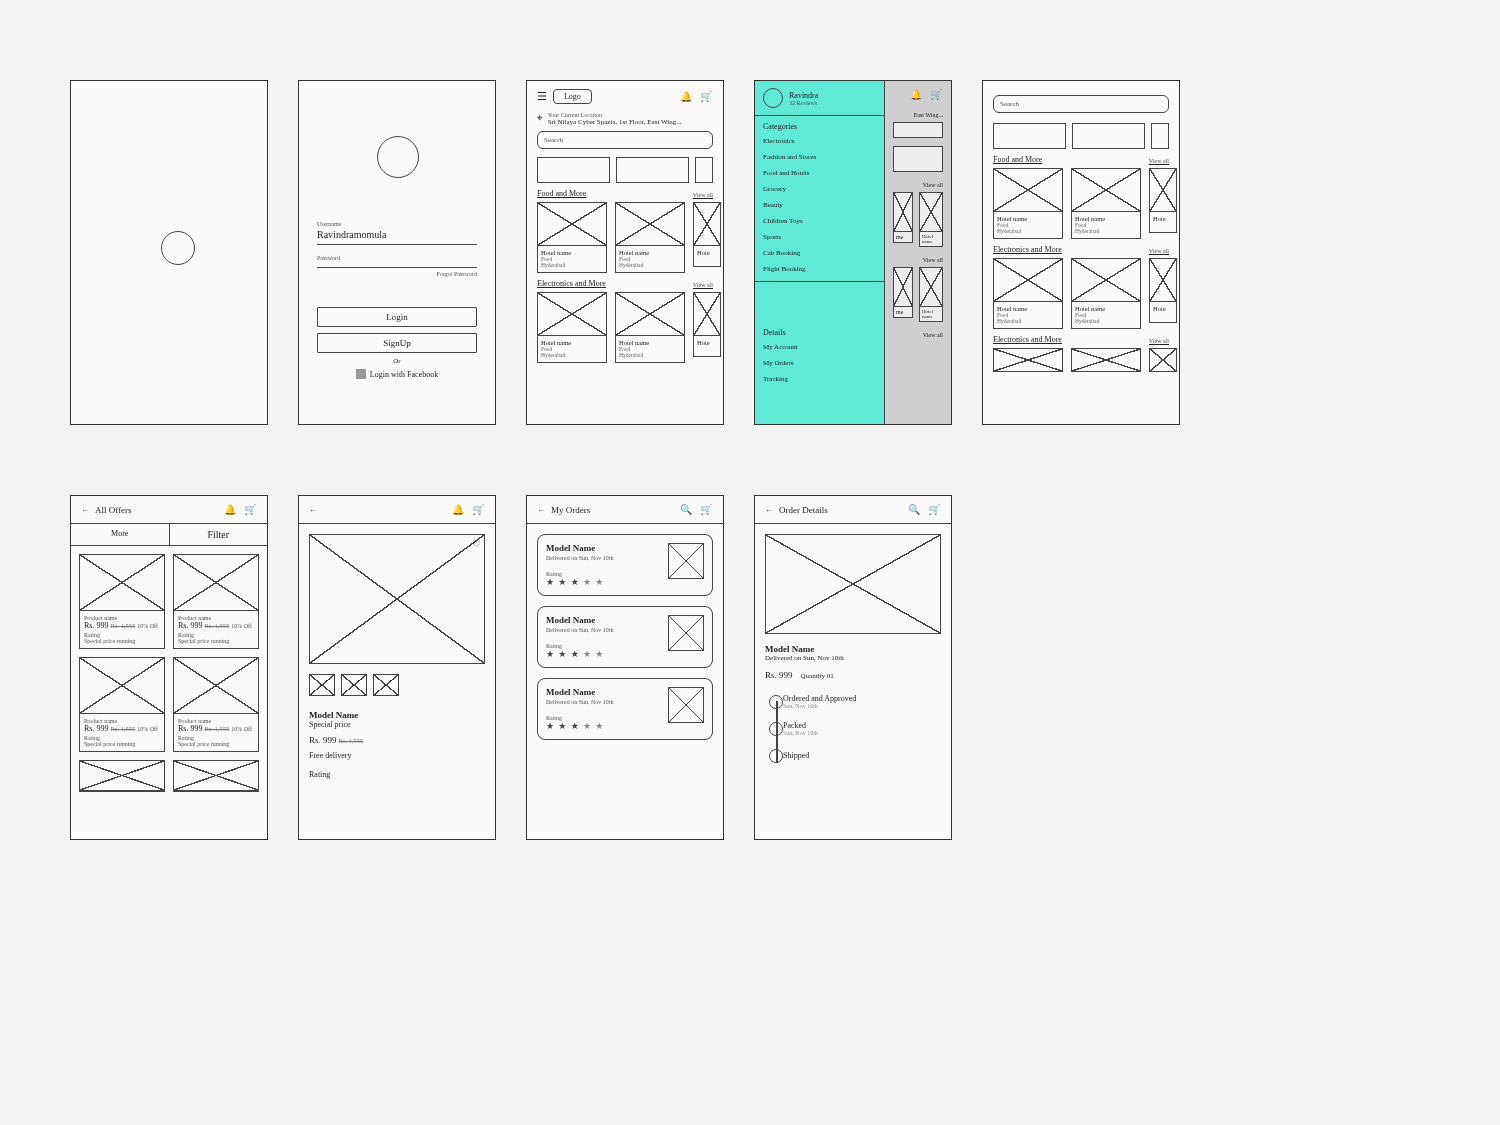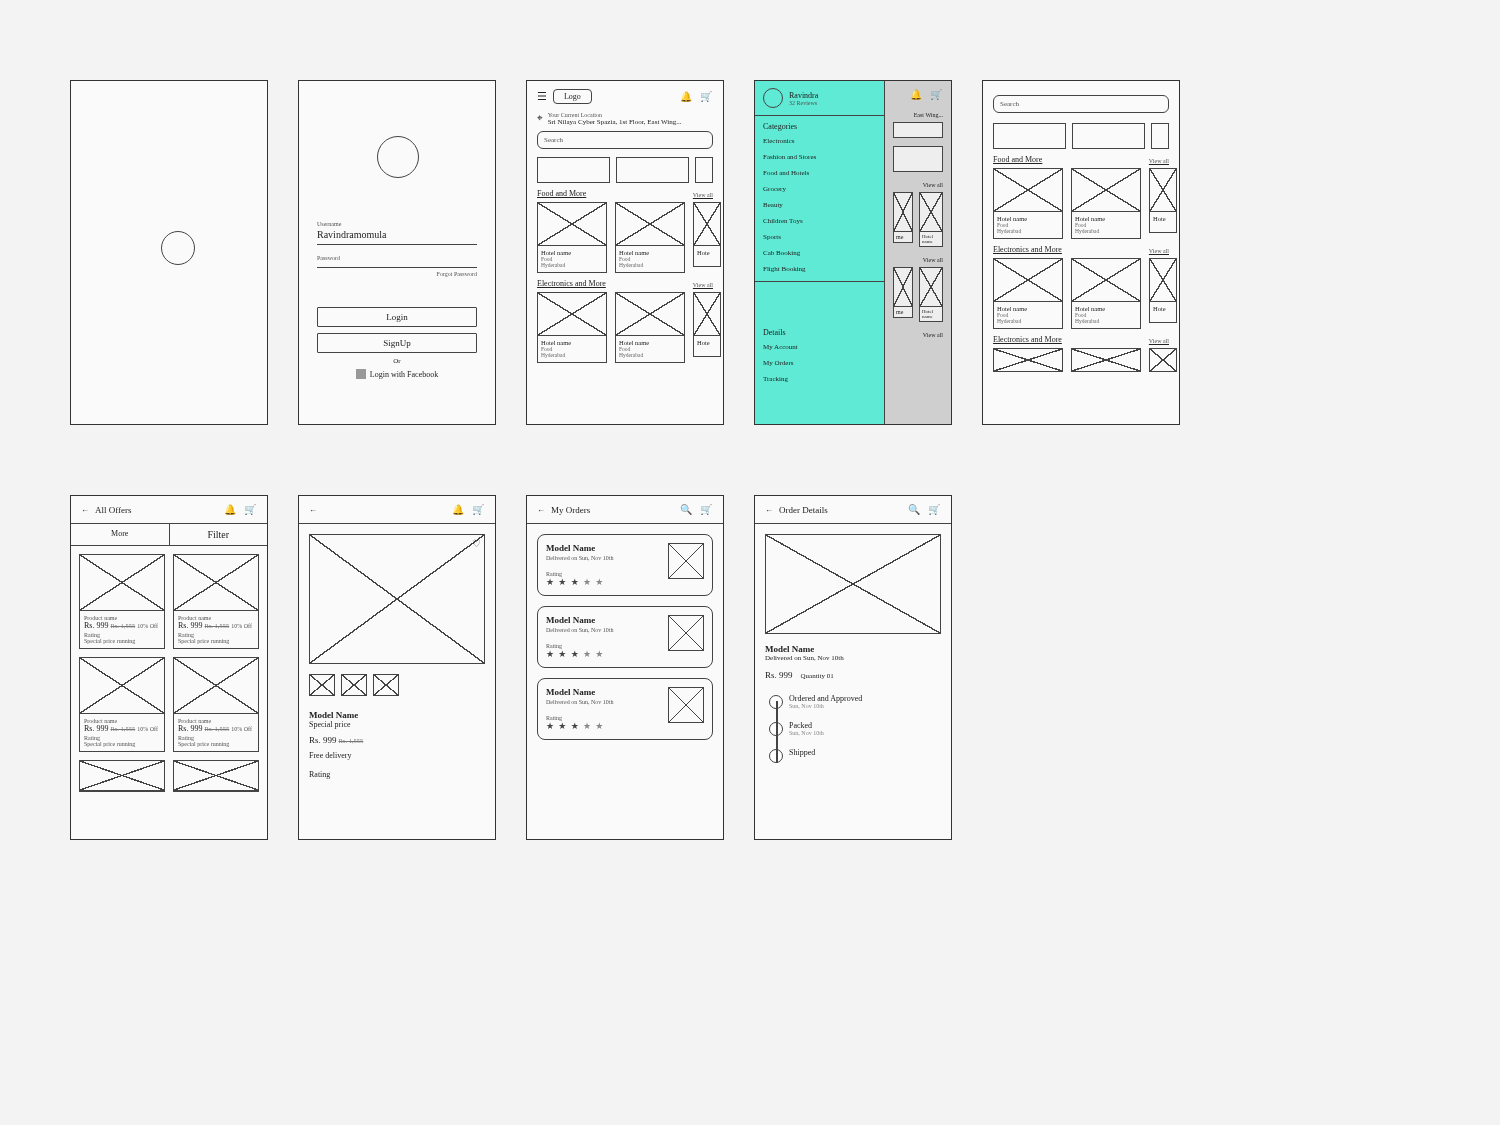--- a/index.html
+++ b/index.html
@@ -83,21 +83,21 @@
   .listcard {
     border:1.5px solid #444; border-radius:8px; padding:8px; margin-bottom:10px;
     display:flex; gap:8px;
   }
   .listcard .grow { flex:1; }
   .stars { letter-spacing:1px; font-size:9px; color:#444; }
   .muted { color:#888; }
   .strike { text-decoration: line-through; font-size:6.5px; color:#777; }
 
   .timeline { position:relative; margin-left:4px; }
-  .timeline .item { display:flex; gap:6px; align-items:flex-start; margin-bottom:12px; }
+  .timeline .item { display:flex; gap:0; align-items:center; margin-bottom:12px; }
   .timeline .dot { width:14px; height:14px; border:1.5px solid #444; border-radius:50%; background:#fff; margin-top:1px; }
   .timeline::before {
     content:""; position:absolute; left:7px; top:7px; bottom:0; width:1.5px; background:#444;
   }
 </style>
 </head>
 <body>
 
 <div class="canvas">
 

